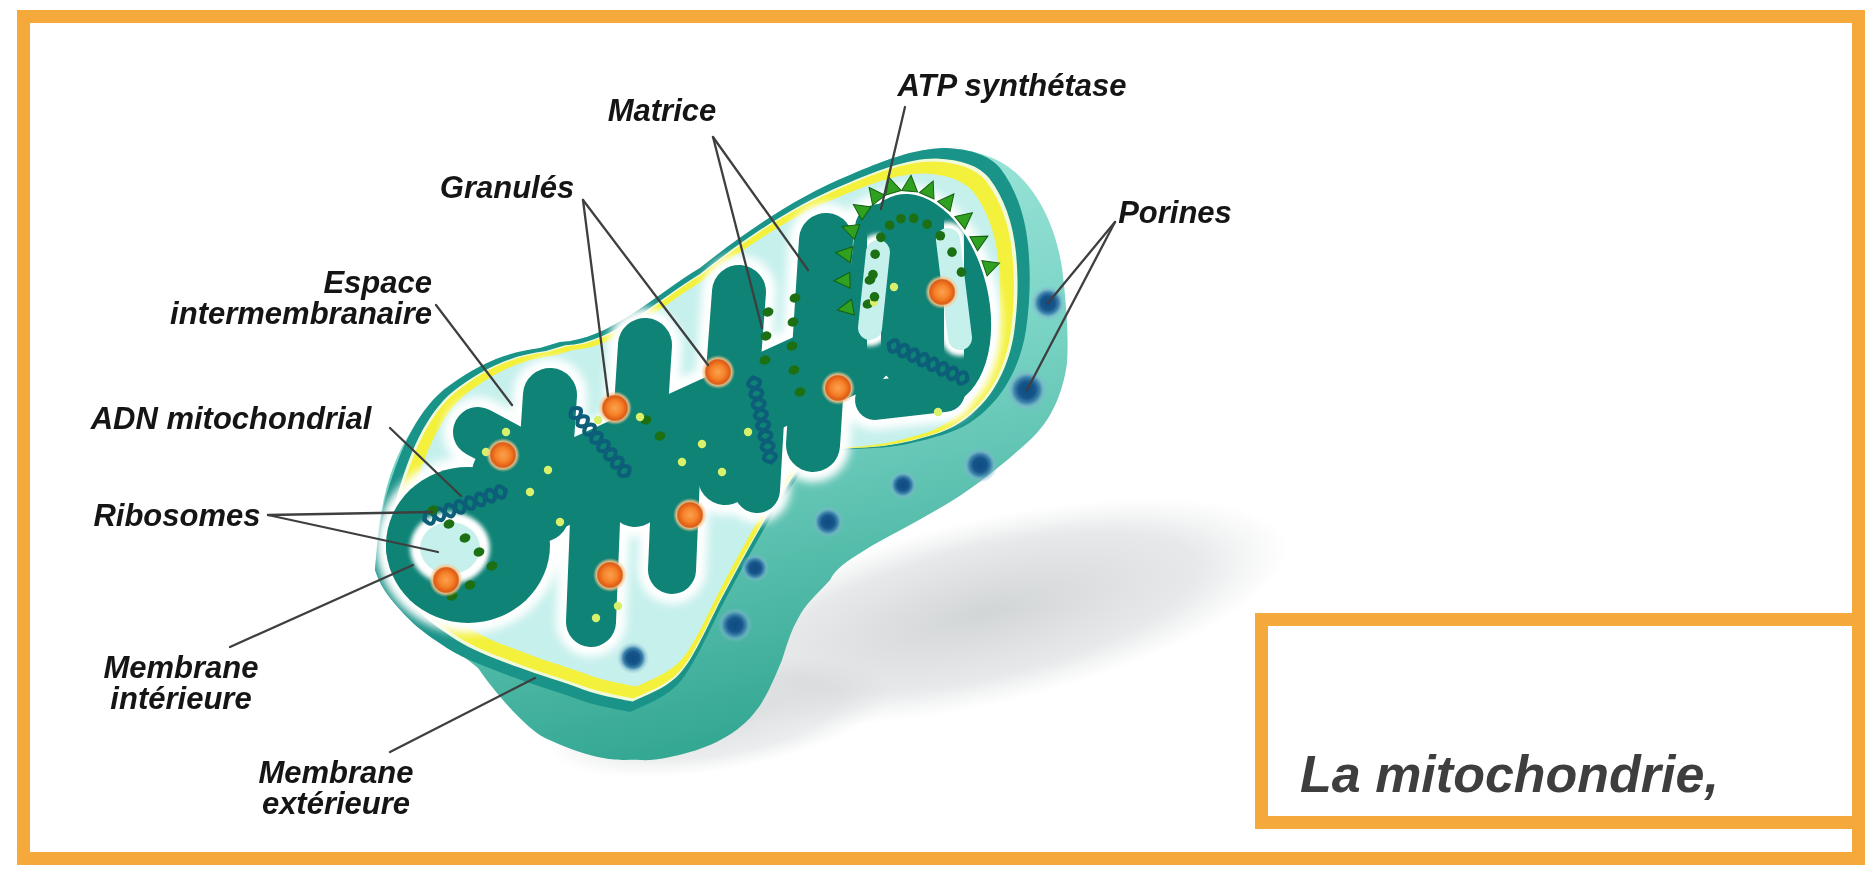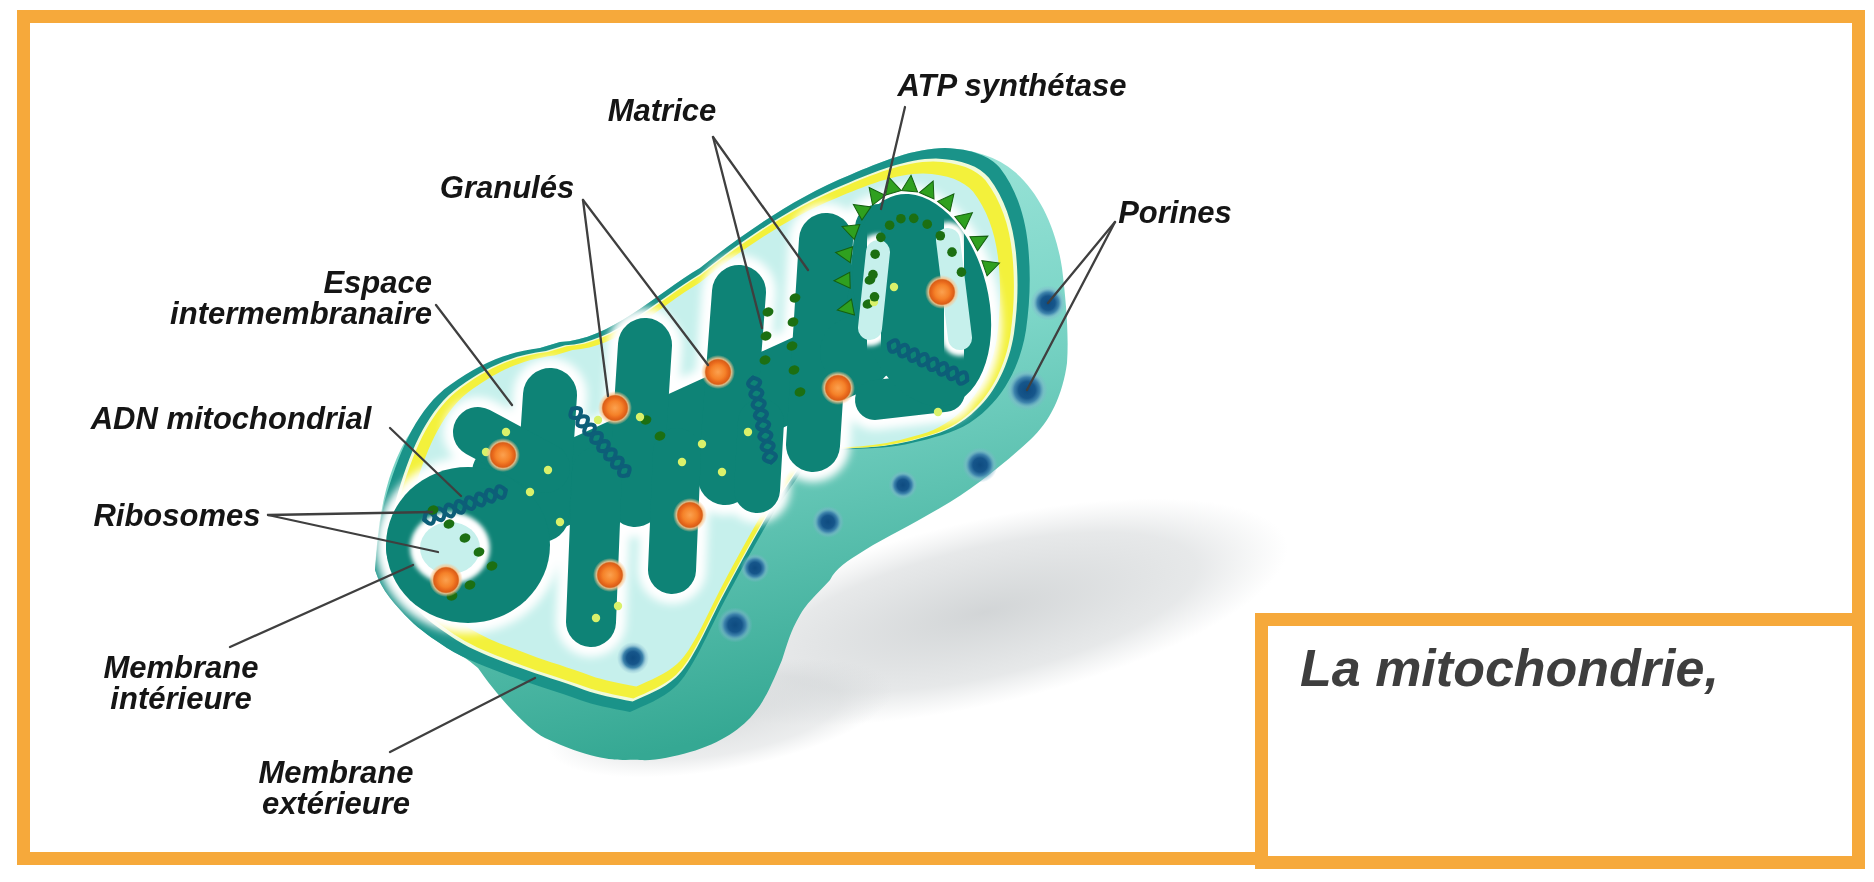--- a/index.html
+++ b/index.html
@@ -1,23 +1,23 @@
 <!DOCTYPE html>
 <html><head>
 <meta charset="utf-8">
 <style>
   html,body{margin:0;padding:0;background:#ffffff;}
   #stage{position:relative;width:1874px;height:882px;background:#ffffff;overflow:hidden;
          font-family:"Liberation Sans","DejaVu Sans",sans-serif;font-style:italic;}
   #diagram-svg{position:absolute;left:0;top:0;}
   #frame{position:absolute;left:17px;top:10px;width:1848px;height:855px;
          border:13px solid #F6A93B;box-sizing:border-box;pointer-events:none;}
-  #title-box{position:absolute;left:1255px;top:613px;width:610px;height:256px;
+  #title-box{position:absolute;left:1255px;top:613px;width:610px;height:216px;
          border:13px solid #F6A93B;box-sizing:border-box;background:#ffffff;
-         display:flex;flex-direction:column;justify-content:space-between;padding-left:32px;}
+         display:flex;flex-direction:column;justify-content:flex-end;padding-left:32px;}
   #title-box .t-line{font-size:52px;font-weight:700;color:#3E3E3E;line-height:84px;white-space:nowrap;}
   text.diagram-label{font-size:31px;font-weight:700;fill:#151515;}
 </style>
 </head>
 <body>
 
 <div id="stage">
 
   <svg id="diagram-svg" width="1874" height="882" viewBox="0 0 1874 882" xmlns="http://www.w3.org/2000/svg">
     <defs>

